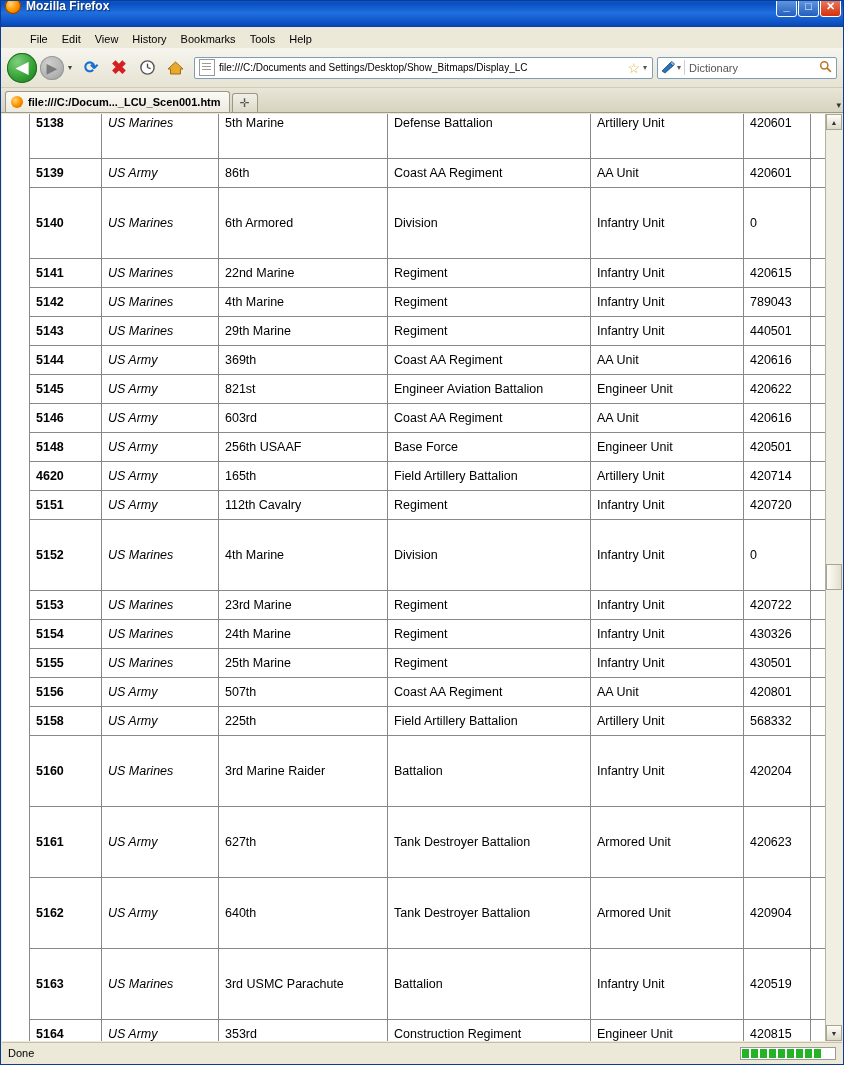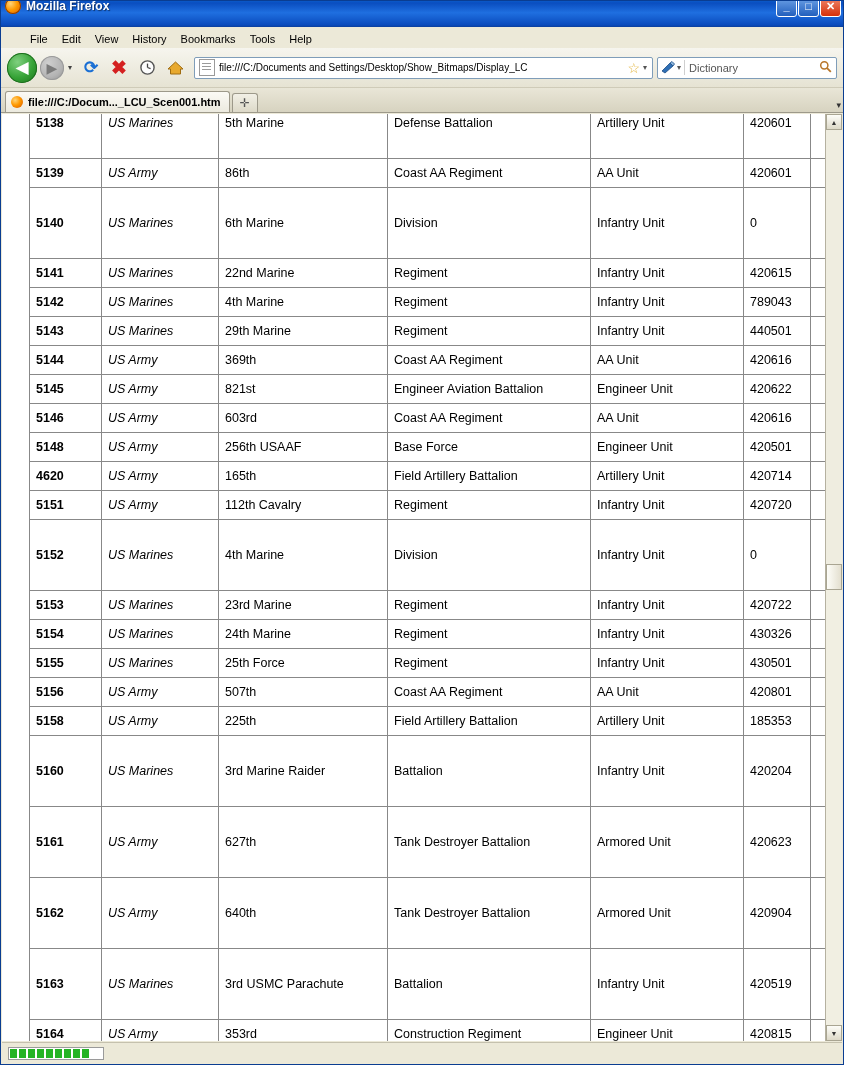--- a/index.html
+++ b/index.html
@@ -440,21 +440,21 @@
                 <td class="c-nation">US Army</td>
                 <td class="c-name">86th</td>
                 <td class="c-type">Coast AA Regiment</td>
                 <td class="c-class">AA Unit</td>
                 <td class="c-date">420601</td>
                 <td class="c-ins"></td>
               </tr>
               <tr class="tall">
                 <td class="c-id">5140</td>
                 <td class="c-nation">US Marines</td>
-                <td class="c-name">6th Marine</td>
+                <td class="c-name">6th Armored</td>
                 <td class="c-type">Division</td>
                 <td class="c-class">Infantry Unit</td>
                 <td class="c-date">0</td>
                 <td class="c-ins"><span class="insignia"><svg class="ins-svg" width="60" height="54" viewBox="0 0 60 54">
                       <rect x="0" y="0" width="60" height="54" fill="#ffffff"></rect>
                       <rect x="3" y="2" width="54" height="50" fill="#cf3a15" stroke="#8e2405"></rect>
                       <circle cx="30" cy="27" r="19" fill="#1b2a6b" stroke="#d8b84a" stroke-width="2"></circle>
                       <text x="30" y="35" font-size="22" font-weight="bold" fill="#ffffff" text-anchor="middle" font-family="Liberation Sans, sans-serif">6</text>
                       <text x="30" y="11" font-size="5" fill="#ffffff" text-anchor="middle" font-family="Liberation Sans, sans-serif">MELANESIA</text>
                       <text x="30" y="49" font-size="5" fill="#ffffff" text-anchor="middle" font-family="Liberation Sans, sans-serif">ORIENT</text>
@@ -569,42 +569,42 @@
                 <td class="c-nation">US Marines</td>
                 <td class="c-name">24th Marine</td>
                 <td class="c-type">Regiment</td>
                 <td class="c-class">Infantry Unit</td>
                 <td class="c-date">430326</td>
                 <td class="c-ins"></td>
               </tr>
               <tr>
                 <td class="c-id">5155</td>
                 <td class="c-nation">US Marines</td>
-                <td class="c-name">25th Force</td>
+                <td class="c-name">25th Marine</td>
                 <td class="c-type">Regiment</td>
                 <td class="c-class">Infantry Unit</td>
                 <td class="c-date">430501</td>
                 <td class="c-ins"></td>
               </tr>
               <tr>
                 <td class="c-id">5156</td>
                 <td class="c-nation">US Army</td>
                 <td class="c-name">507th</td>
                 <td class="c-type">Coast AA Regiment</td>
                 <td class="c-class">AA Unit</td>
                 <td class="c-date">420801</td>
                 <td class="c-ins"></td>
               </tr>
               <tr>
                 <td class="c-id">5158</td>
                 <td class="c-nation">US Army</td>
                 <td class="c-name">225th</td>
                 <td class="c-type">Field Artillery Battalion</td>
                 <td class="c-class">Artillery Unit</td>
-                <td class="c-date">185353</td>
+                <td class="c-date">568332</td>
                 <td class="c-ins"></td>
               </tr>
               <tr class="tall">
                 <td class="c-id">5160</td>
                 <td class="c-nation">US Marines</td>
                 <td class="c-name">3rd Marine Raider</td>
                 <td class="c-type">Battalion</td>
                 <td class="c-class">Infantry Unit</td>
                 <td class="c-date">420204</td>
                 <td class="c-ins"><span class="insignia"><svg class="ins-svg" width="60" height="54" viewBox="0 0 60 54">
@@ -700,20 +700,21 @@
     </div>
     <div class="vscroll">
       <div class="vs-btn">▲</div>
       <div class="vs-track-top"></div>
       <div class="vs-thumb"></div>
       <div class="vs-btn bottom">▼</div>
     </div>
   </div>
 
   <div class="statusbar">
+    <div class="status-text">Done</div>
     <div class="progress" id="progress">
         <i></i>
         <i></i>
         <i></i>
         <i></i>
         <i></i>
         <i></i>
         <i></i>
         <i></i>
         <i></i>

